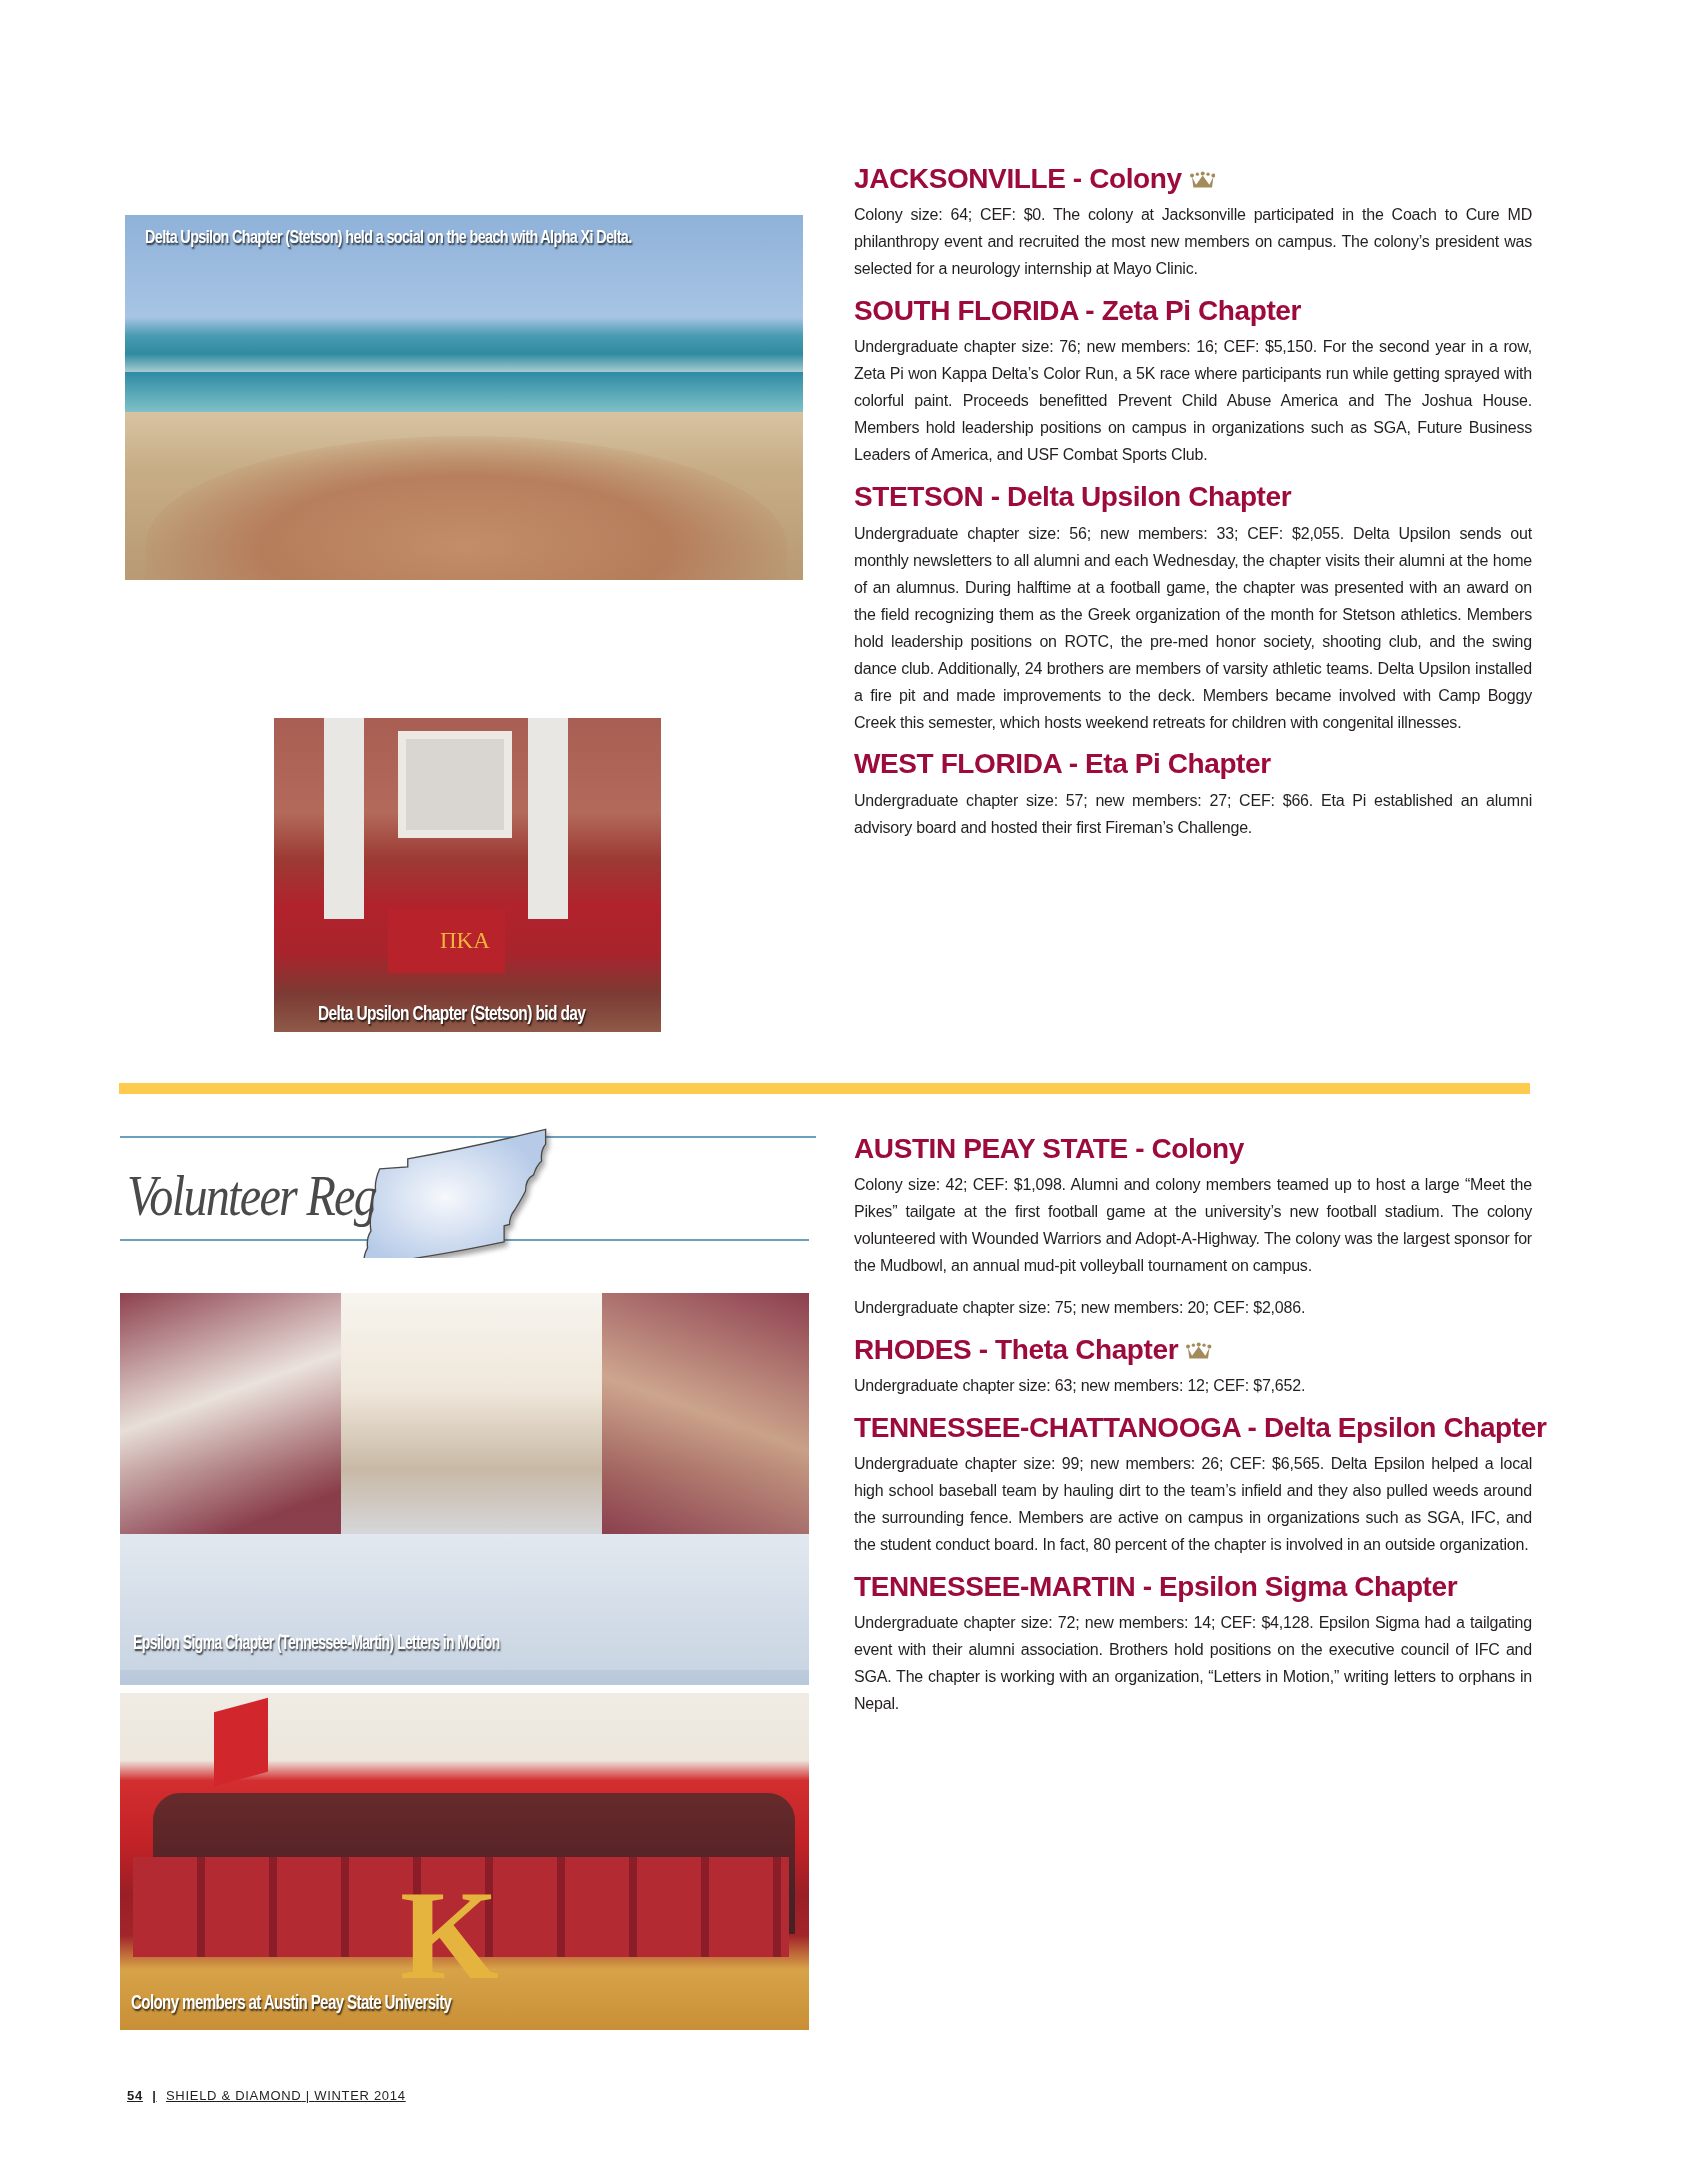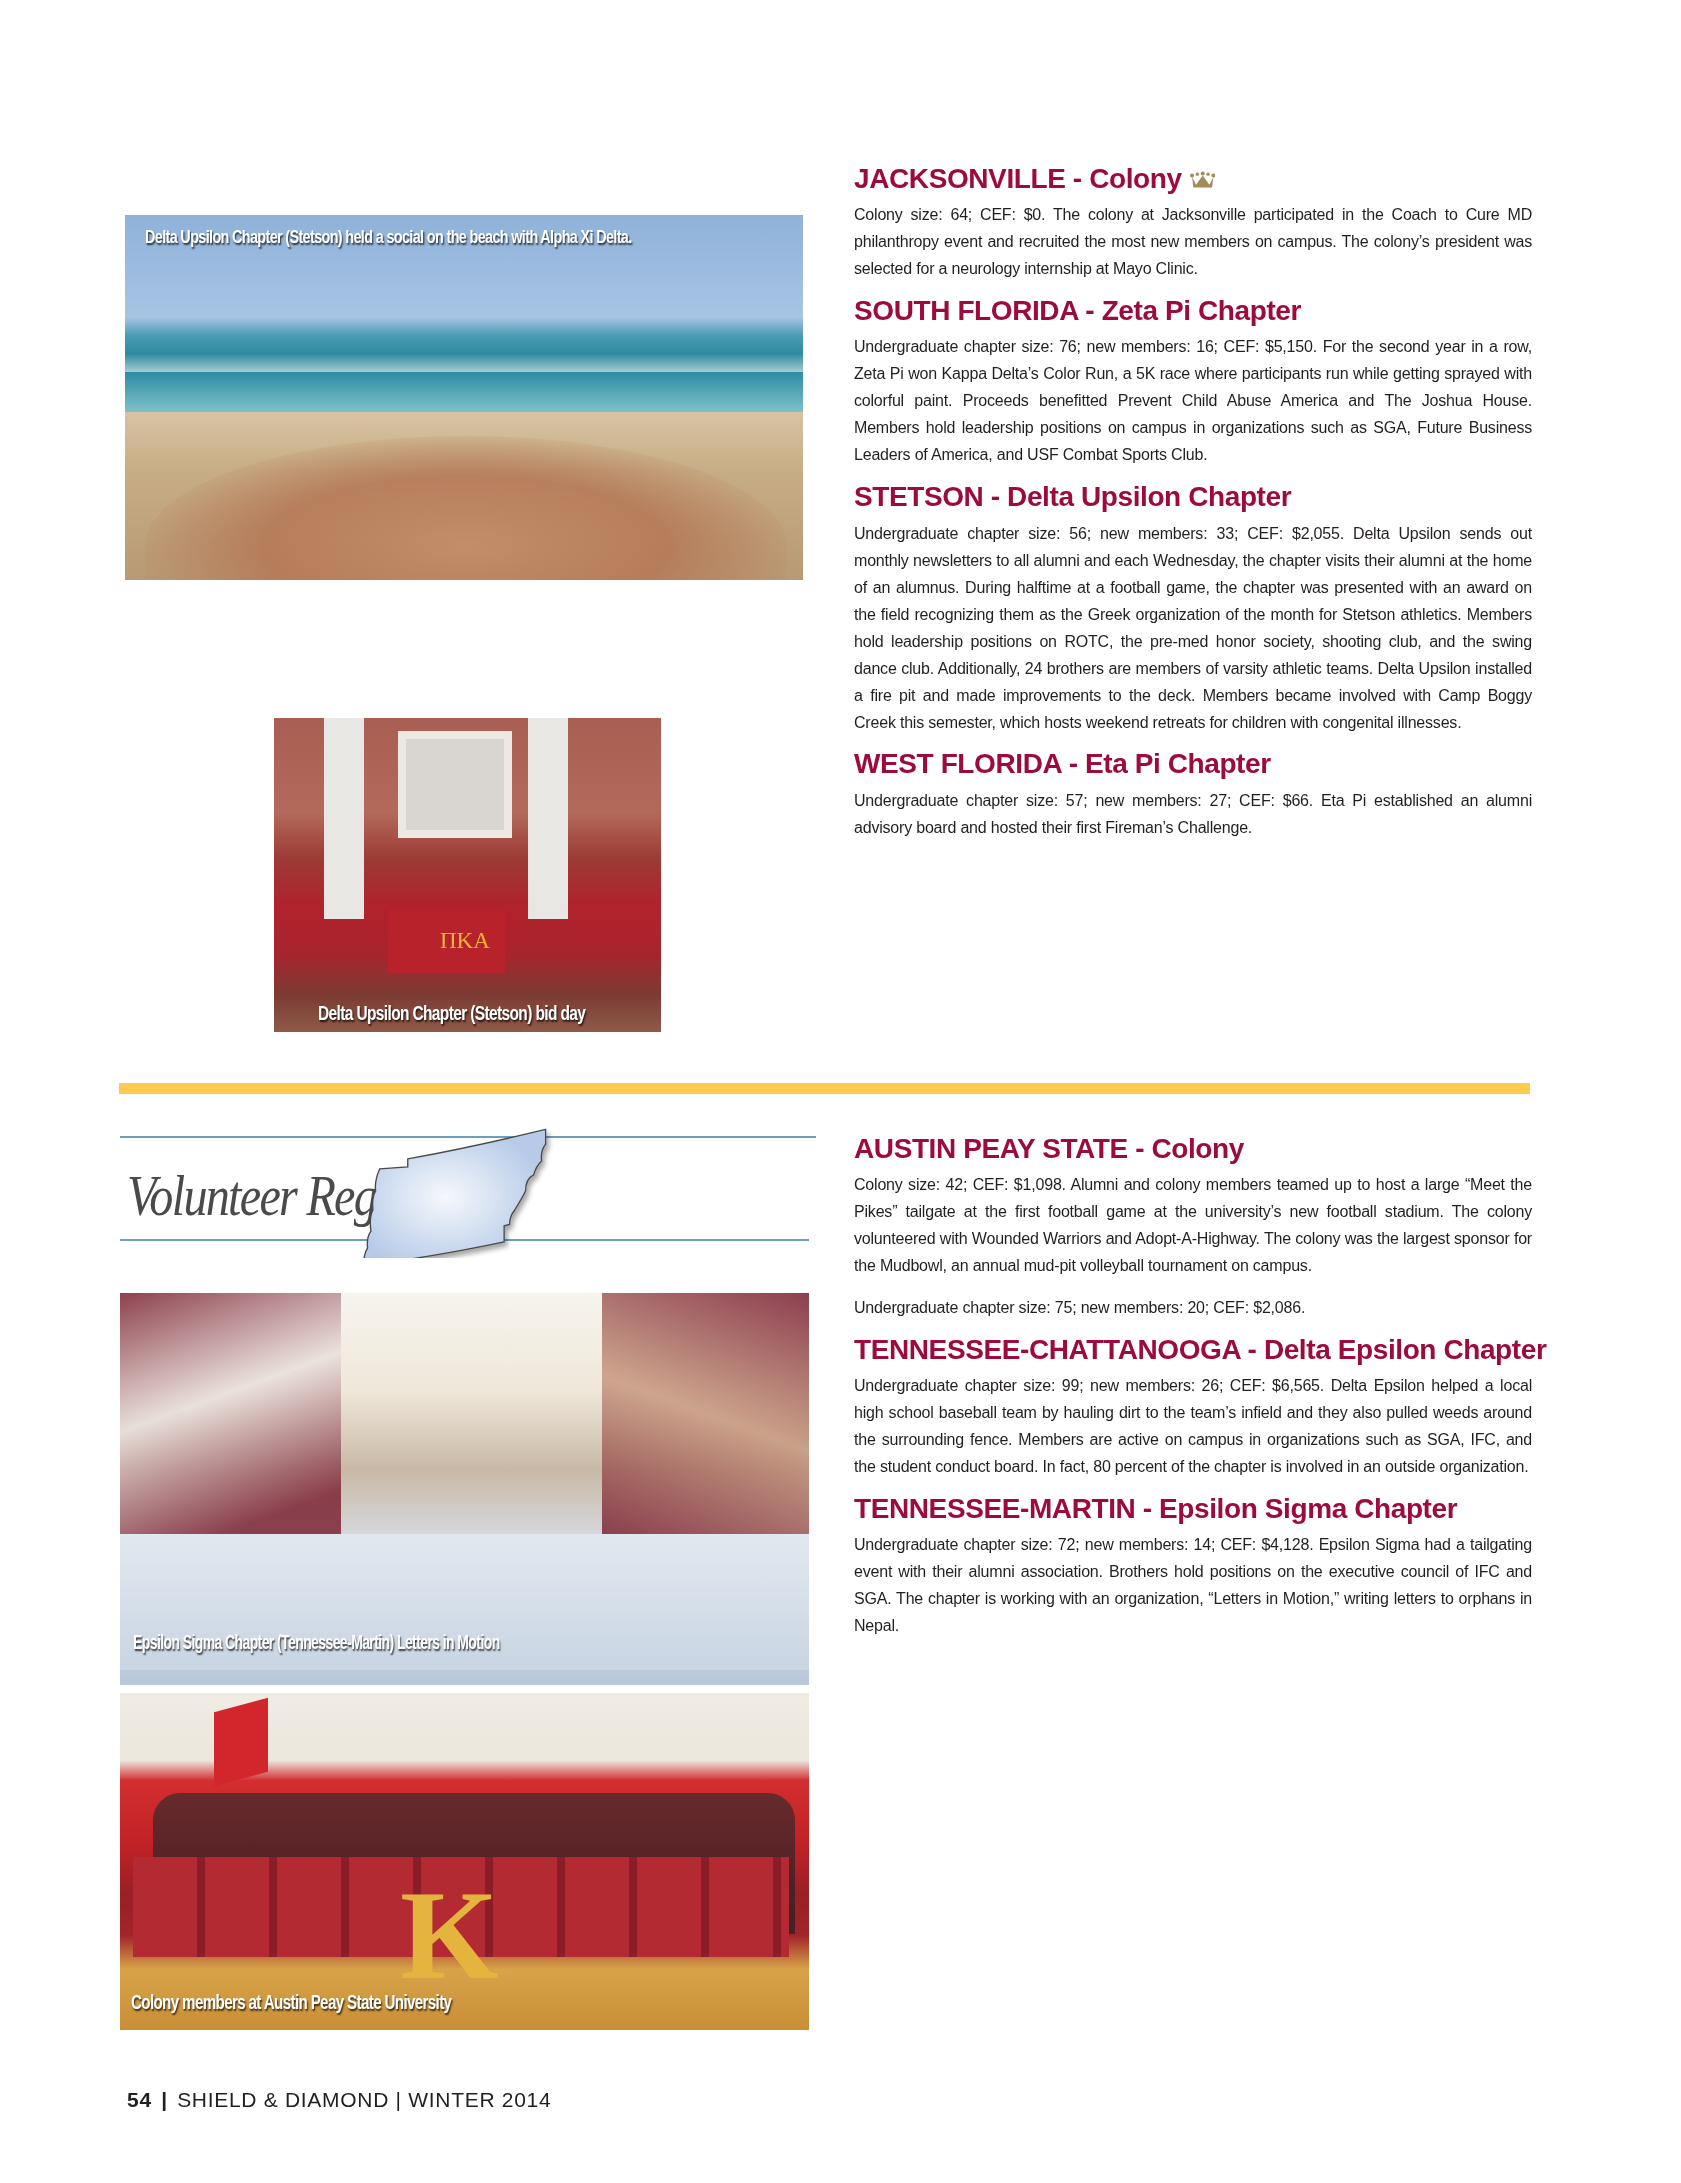--- a/index.html
+++ b/index.html
@@ -72,21 +72,21 @@
     font-style: italic;
     font-size: 56px;
     color: #4a4a4a;
     letter-spacing: -2px;
     transform: scaleX(0.86);
     transform-origin: left top;
     white-space: nowrap;
   }
 
   
-  #footer { position: absolute; left: 127px; top: 2088px; font-size: 21px; color: #231f20; white-space: nowrap; letter-spacing: 0.7px; }
+  #footer { position: absolute; left: 127px; top: 2088px; font-size: 13px; color: #231f20; white-space: nowrap; letter-spacing: 0.7px; text-decoration: underline; }
   #footer .pg { font-weight: bold; }
   #footer .sep { margin: 0 9.4px; font-weight: bold; }
 </style>
 </head>
 <body>
 
 <div class="photo" id="beach">
 
   <div class="photo-shape" style="left:0;top:157px;width:678px;height:40px;background:linear-gradient(180deg,#2d8ba4,#7fc0c8);"></div>
   <div class="photo-shape" style="left:20px;top:221px;width:642px;height:221px;border-radius:50% 50% 30% 30%;background:radial-gradient(ellipse at center,#c48a66 0%,#b57756 45%,rgba(180,120,90,0.0) 75%);opacity:0.85;"></div>
@@ -164,20 +164,31 @@
 
 <div class="col" style="top:1135px;">
   <div class="chapter">
     <div class="chapter-title">AUSTIN PEAY STATE - Colony</div>
     <p class="chapter-body">Colony size: 42; CEF: $1,098. Alumni and colony members teamed up to host a large “Meet the Pikes” tailgate at the first football game at the university’s new football stadium. The colony volunteered with Wounded Warriors and Adopt-A-Highway. The colony was the largest sponsor for the Mudbowl, an annual mud-pit volleyball tournament on campus.</p>
   </div>
   <div class="chapter">
     <p class="chapter-body">Undergraduate chapter size: 75; new members: 20; CEF: $2,086.</p>
   </div>
   <div class="chapter">
+    <div class="chapter-title"><span>RHODES - Theta Chapter</span><svg class="crown" viewBox="0 0 38 28">
+          <path d="M3 10 L9 22 L19 8 L29 22 L35 10 L33 26 L5 26 Z" fill="#a48b5c"></path>
+          <circle cx="3" cy="8" r="3" fill="#a48b5c"></circle>
+          <circle cx="19" cy="5" r="3" fill="#a48b5c"></circle>
+          <circle cx="35" cy="8" r="3" fill="#a48b5c"></circle>
+          <circle cx="11" cy="6" r="2.5" fill="#a48b5c"></circle>
+          <circle cx="27" cy="6" r="2.5" fill="#a48b5c"></circle>
+        </svg></div>
+    <p class="chapter-body">Undergraduate chapter size: 63; new members: 12; CEF: $7,652.</p>
+  </div>
+  <div class="chapter">
     <div class="chapter-title">TENNESSEE-CHATTANOOGA - Delta Epsilon Chapter</div>
     <p class="chapter-body">Undergraduate chapter size: 99; new members: 26; CEF: $6,565. Delta Epsilon helped a local high school baseball team by hauling dirt to the team’s infield and they also pulled weeds around the surrounding fence. Members are active on campus in organizations such as SGA, IFC, and the student conduct board. In fact, 80 percent of the chapter is involved in an outside organization.</p>
   </div>
   <div class="chapter">
     <div class="chapter-title">TENNESSEE-MARTIN - Epsilon Sigma Chapter</div>
     <p class="chapter-body">Undergraduate chapter size: 72; new members: 14; CEF: $4,128. Epsilon Sigma had a tailgating event with their alumni association. Brothers hold positions on the executive council of IFC and SGA. The chapter is working with an organization, “Letters in Motion,” writing letters to orphans in Nepal.</p>
   </div>
 </div>
 
 <div id="footer">

